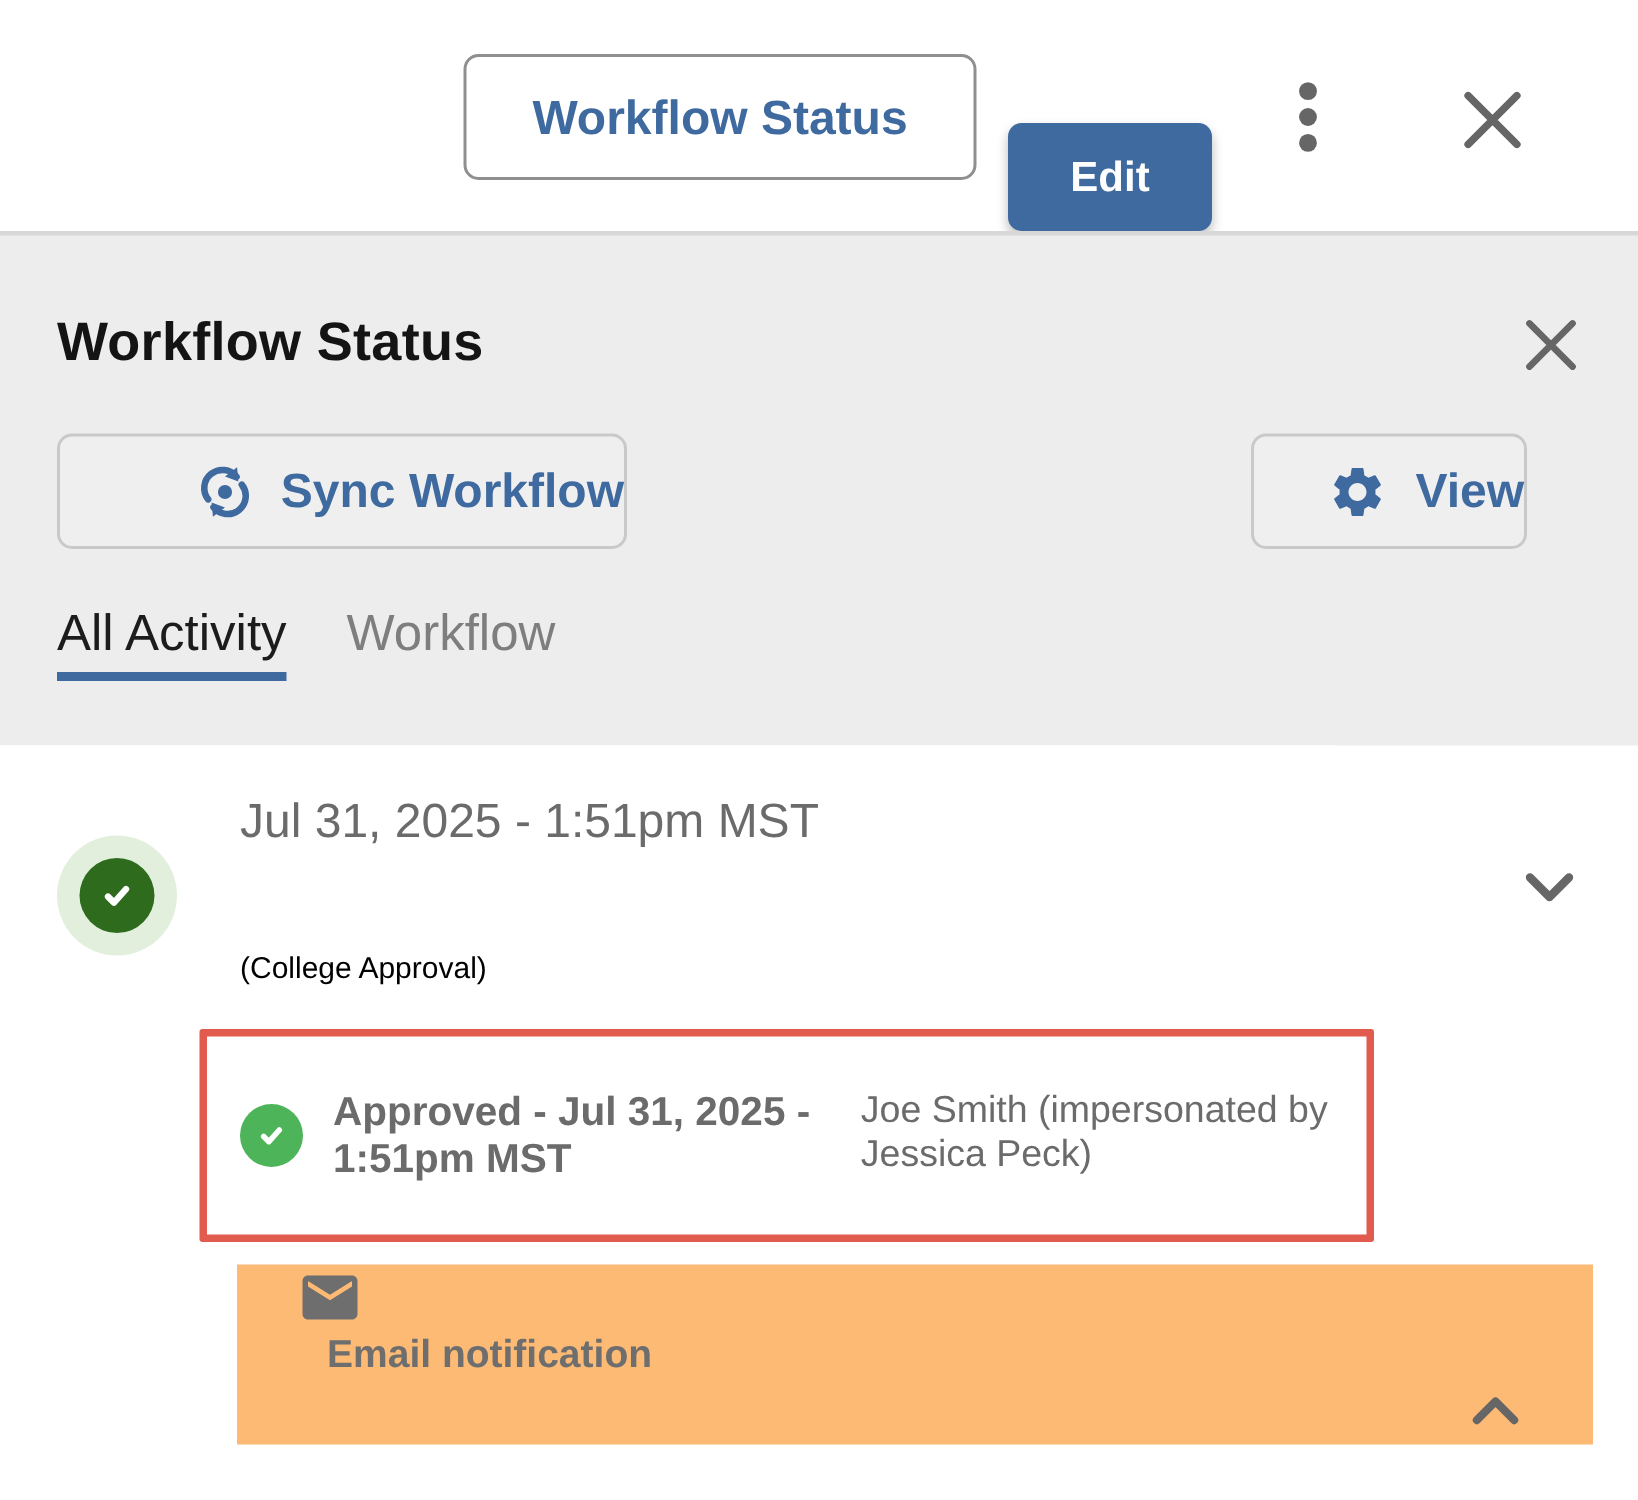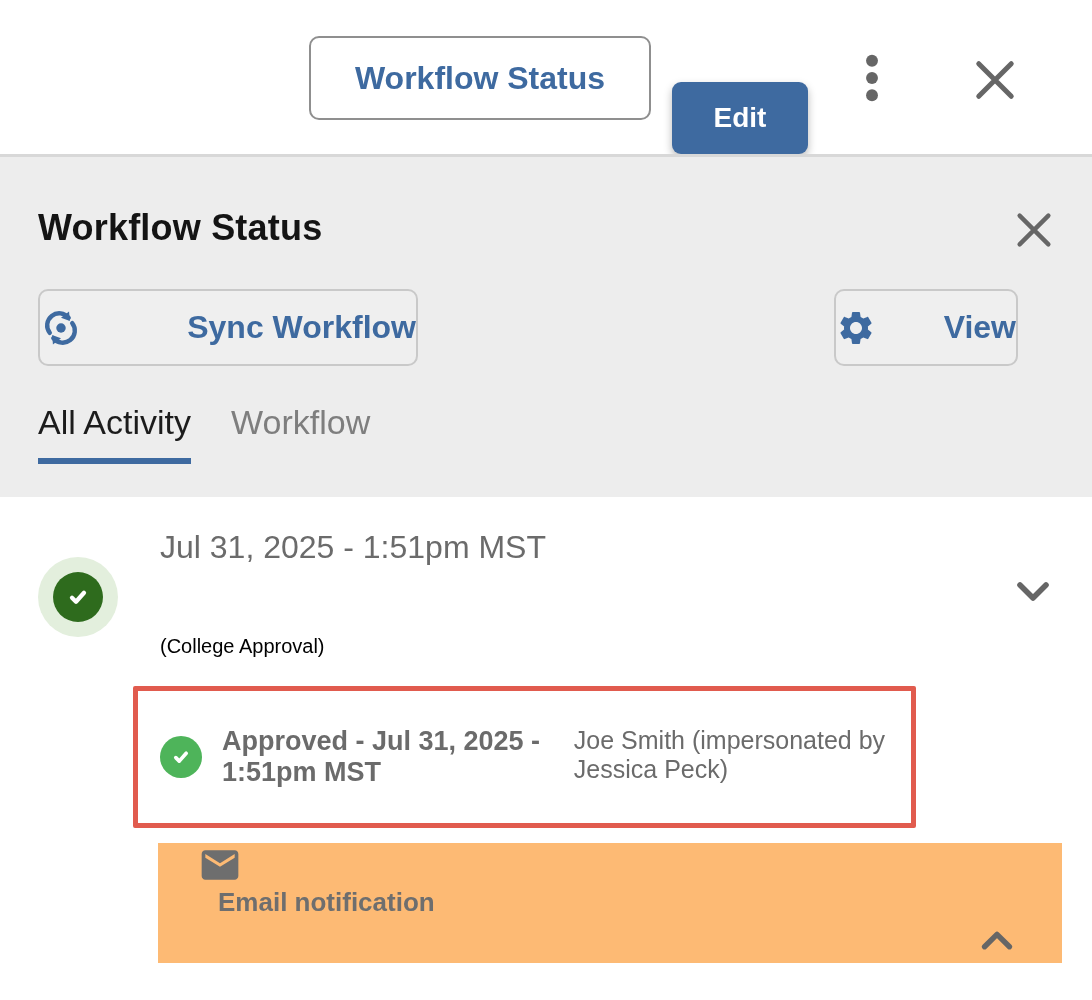--- a/index.html
+++ b/index.html
@@ -41,31 +41,31 @@
   }
   .panel-title {
     position:absolute; left:38px; top:50px;
     font-size:36px; font-weight:bold; color:#141414; letter-spacing:0.2px;
   }
   .close-panel { left:1008px; top:48px; width:52px; height:50px; }
 
   .panel-btn {
     position:absolute; top:132px; height:77px;
     background:#efefef; border:2px solid #c9c9c9; border-radius:10px;
-    display:flex; align-items:center; justify-content:space-between; gap:16px;
+    display:flex; align-items:center; justify-content:flex-end; gap:16px;
     color:#3e6aa0; font-family:inherit; font-size:32px; font-weight:bold;
     cursor:pointer;
   }
   .sync-btn { left:38px;  width:380px; }
   .view-btn { left:834px; width:184px;gap:19px; }
   .panel-btn .icon { display:flex; align-items:center; }
 
   .tabs { position:absolute; left:38px; top:246px; display:flex; gap:40px; }
   .tab {
-    font-size:34px; color:#7e7e7e; padding-bottom:16px;
+    font-size:34px; color:#7e7e7e; padding-bottom:6px;
     border-bottom:6px solid transparent; cursor:pointer; white-space:nowrap;
   }
   .tab.active { color:#1c1c1c; border-bottom-color:#3e6aa0; }
 
   
   .content { position:absolute; left:0; top:497px; width:892px; height:503px; background:#ffffff; }
 
   .status-halo {
     position:absolute; left:38px; top:60px; width:80px; height:80px; border-radius:50%;
     background:#e3efdd; display:flex; align-items:center; justify-content:center;

